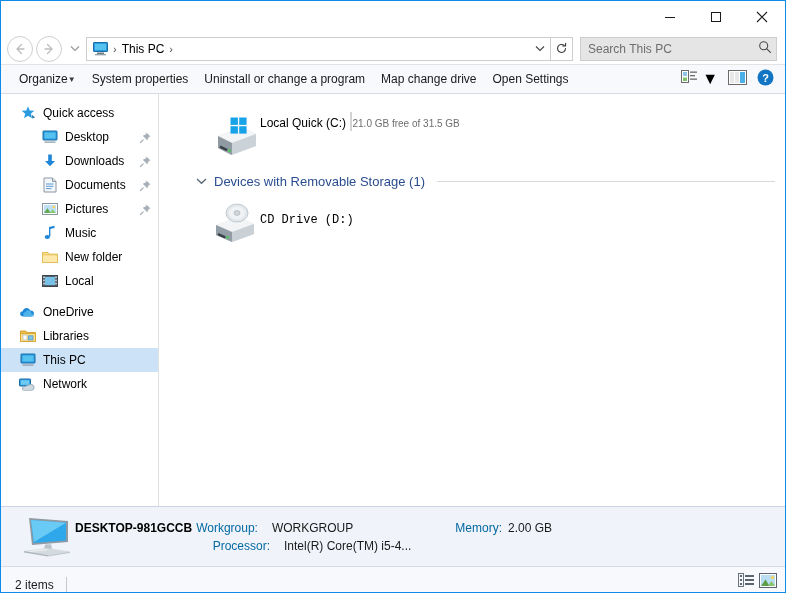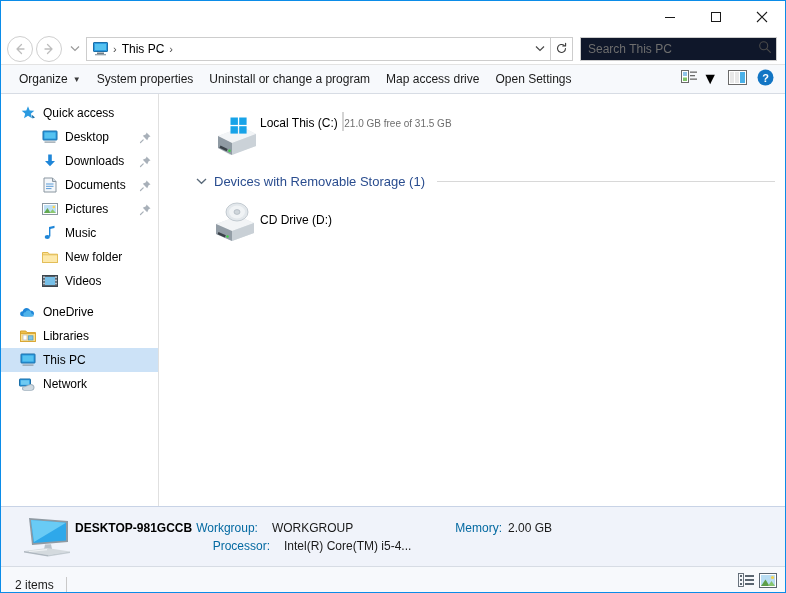--- a/index.html
+++ b/index.html
@@ -58,38 +58,38 @@
     font-size: 12px; color: #000; padding: 0 4px;
     white-space: nowrap;
   }
   .sep { color: #4a4a4a; font-size: 11px; padding: 0 1px; flex: 0 0 auto; }
   .addr-spacer { flex: 1 1 auto; }
   .addr-chev { width: 17px; display:flex; align-items:center; justify-content:center; flex:0 0 auto; }
   .refresh { width: 22px; height: 24px; border: 1px solid #cdcdcd; border-left: none;
              display: flex; align-items: center; justify-content: center; }
   .searchbox {
     width: 197px; height: 24px; margin-left: 7px;
-    border: 1px solid #cdcdcd; background: #0f172a;
+    border: 1px solid #cdcdcd; background: #e5e5e5;
     display: flex; align-items: center; padding: 0 4px 0 7px;
     flex: 0 0 auto;
   }
   .searchbox .ph { flex: 1 1 auto; font-size: 12px; color: #6e6e6e; }
 
   
   .cmdbar {
     height: 30px; flex: 0 0 30px;
     border-top: 1px solid #e3e3e3;
     border-bottom: 1px solid #d7dce4;
     background: #f7f9fc;
     display: flex; align-items: center; padding: 0 6px 0 10px;
   }
   .cmd {
     font-size: 12px; color: #1a1a1a;
     padding: 4px 8px; white-space: nowrap;
-    display: flex; align-items: center; gap: 5px;
+    display: flex; align-items: center; 
   }
   .cmd .caret { font-size: 8px; color: #3a3a3a; }
   .cmdbar .spacer { flex: 1 1 auto; }
   .iconbtn { padding: 3px 5px; display: flex; align-items: center; gap: 4px; }
 
   
   .body { flex: 1 1 auto; display: flex; min-height: 0; gap: 25px; }
 
   
   .sidebar {
@@ -128,21 +128,21 @@
 
   .tiles { display: flex; flex-wrap: wrap; padding: 4px 0 6px 14px; }
   .tile { display: flex; width: 270px; height: 58px; align-items: flex-start; padding: 2px; }
   .tile .t-icon { width: 50px; flex: 0 0 50px; display:flex; align-items:center; justify-content:center;
                   padding-top: 8px; }
   .tile .t-body { flex: 1 1 auto; padding-top: 5px; min-width: 0; }
   .t-name { font-size: 12px; color: #000; margin-bottom: 4px; white-space: nowrap; }
   .bar { width: 186px; height: 12px; background: #e6e6e6; border: 1px solid #d4d4d4; }
   .bar .fill { height: 100%; background: #26a0da; }
   .t-sub { font-size: 10px; color: #6e6e6e; margin-top: 4px; white-space: nowrap; }
-  .tile.cd { height: 48px; align-items: flex-start; }
+  .tile.cd { height: 48px; align-items: center; font-family: Liberation Mono, monospace; }
   .tile.cd .t-icon { padding-top: 0; }
   .tile.cd .t-body { padding-top: 0; display:flex; align-items:center; height: 44px; }
 
   
   .details {
     flex: 0 0 60px; height: 60px;
     background: #f0f3fa;
     border-top: 1px solid #c8d3e6;
     display: flex; align-items: center; padding: 0 14px 0 18px;
   }
@@ -248,21 +248,21 @@
     </div>
   </div>
 
   <div class="cmdbar">
     <div class="cmd">
       <span>Organize</span>
       <span class="caret">▼</span>
     </div>
     <div class="cmd">System properties</div>
     <div class="cmd">Uninstall or change a program</div>
-    <div class="cmd">Map access drive</div>
+    <div class="cmd">Map change drive</div>
     <div class="cmd">Open Settings</div>
     <div class="spacer"></div>
 
     <div class="iconbtn">
       <span>
         <svg width="17" height="16" viewBox="0 0 17 16">
           <rect x="0.5" y="1.5" width="7" height="12" fill="#fff" stroke="#6a6a6a" stroke-width="1"></rect>
           <rect x="2" y="3" width="4" height="4" fill="#8fc3e8"></rect>
           <rect x="2" y="8.5" width="4" height="3.5" fill="#7ec36a"></rect>
           <rect x="9" y="2.5" width="7" height="1.3" fill="#6a6a6a"></rect>
@@ -405,21 +405,21 @@
             <rect x="0.5" y="1.5" width="15" height="11" fill="#555f68" stroke="#3c454d" stroke-width="1"></rect>
             <rect x="3" y="3" width="10" height="8" fill="#77c0e8"></rect>
             <rect x="1.3" y="2.5" width="1.4" height="1.6" fill="#e8ecef"></rect>
             <rect x="1.3" y="5.6" width="1.4" height="1.6" fill="#e8ecef"></rect>
             <rect x="1.3" y="8.7" width="1.4" height="1.6" fill="#e8ecef"></rect>
             <rect x="13.3" y="2.5" width="1.4" height="1.6" fill="#e8ecef"></rect>
             <rect x="13.3" y="5.6" width="1.4" height="1.6" fill="#e8ecef"></rect>
             <rect x="13.3" y="8.7" width="1.4" height="1.6" fill="#e8ecef"></rect>
           </svg>
         </span>
-        <span class="ni-label">Videos</span>
+        <span class="ni-label">Local</span>
       </div>
 
       <div class="navgap"></div>
 
       <div class="navitem">
         <span class="ni-icon">
           <svg width="17" height="12" viewBox="0 0 17 12">
             <path d="M4.5 10.5 C2 10.5 0.8 8.8 1.2 7.2 C1.5 5.9 2.7 5.2 3.8 5.3 C4 3.4 5.6 2 7.6 2 C9.3 2 10.7 3.1 11.2 4.6 C13.1 4.3 15 5.6 15 7.6 C15 9.3 13.7 10.5 12 10.5 Z" fill="#1f86d8"></path>
             <path d="M7 10.5 C5 10.5 4 9.2 4.3 7.9 C4.6 6.8 5.6 6.2 6.5 6.3 C7 5 8.3 4.2 9.6 4.4 C11.3 4.6 12.4 6 12.3 7.6 C13.6 7.7 14.6 8.8 14.5 10 L14.4 10.5 Z" fill="#4fb3ea"></path>
           </svg>
@@ -478,21 +478,21 @@
               <rect x="8.5" y="29.5" width="8" height="2.6" fill="#3a4148" transform="rotate(26 8.5 29.5)"></rect>
               <circle cx="17.5" cy="34.8" r="1.3" fill="#3fcf47"></circle>
 
               <rect x="18.5" y="1.5" width="7.4" height="7.4" fill="#18a3e8"></rect>
               <rect x="27.2" y="1.5" width="7.4" height="7.4" fill="#18a3e8"></rect>
               <rect x="18.5" y="10.2" width="7.4" height="7.4" fill="#18a3e8"></rect>
               <rect x="27.2" y="10.2" width="7.4" height="7.4" fill="#18a3e8"></rect>
             </svg>
           </span>
           <span class="t-body">
-            <span class="t-name">Local This (C:)</span>
+            <span class="t-name">Local Quick (C:)</span>
             <span class="bar">
               <span class="fill" id="cbar" style="width: 33%; background: rgb(38, 160, 218);"></span>
             </span>
             <span class="t-sub">21.0 GB free of 31.5 GB</span>
           </span>
         </div>
       </div>
 
       <div class="grouphdr">
         <span class="chev">

